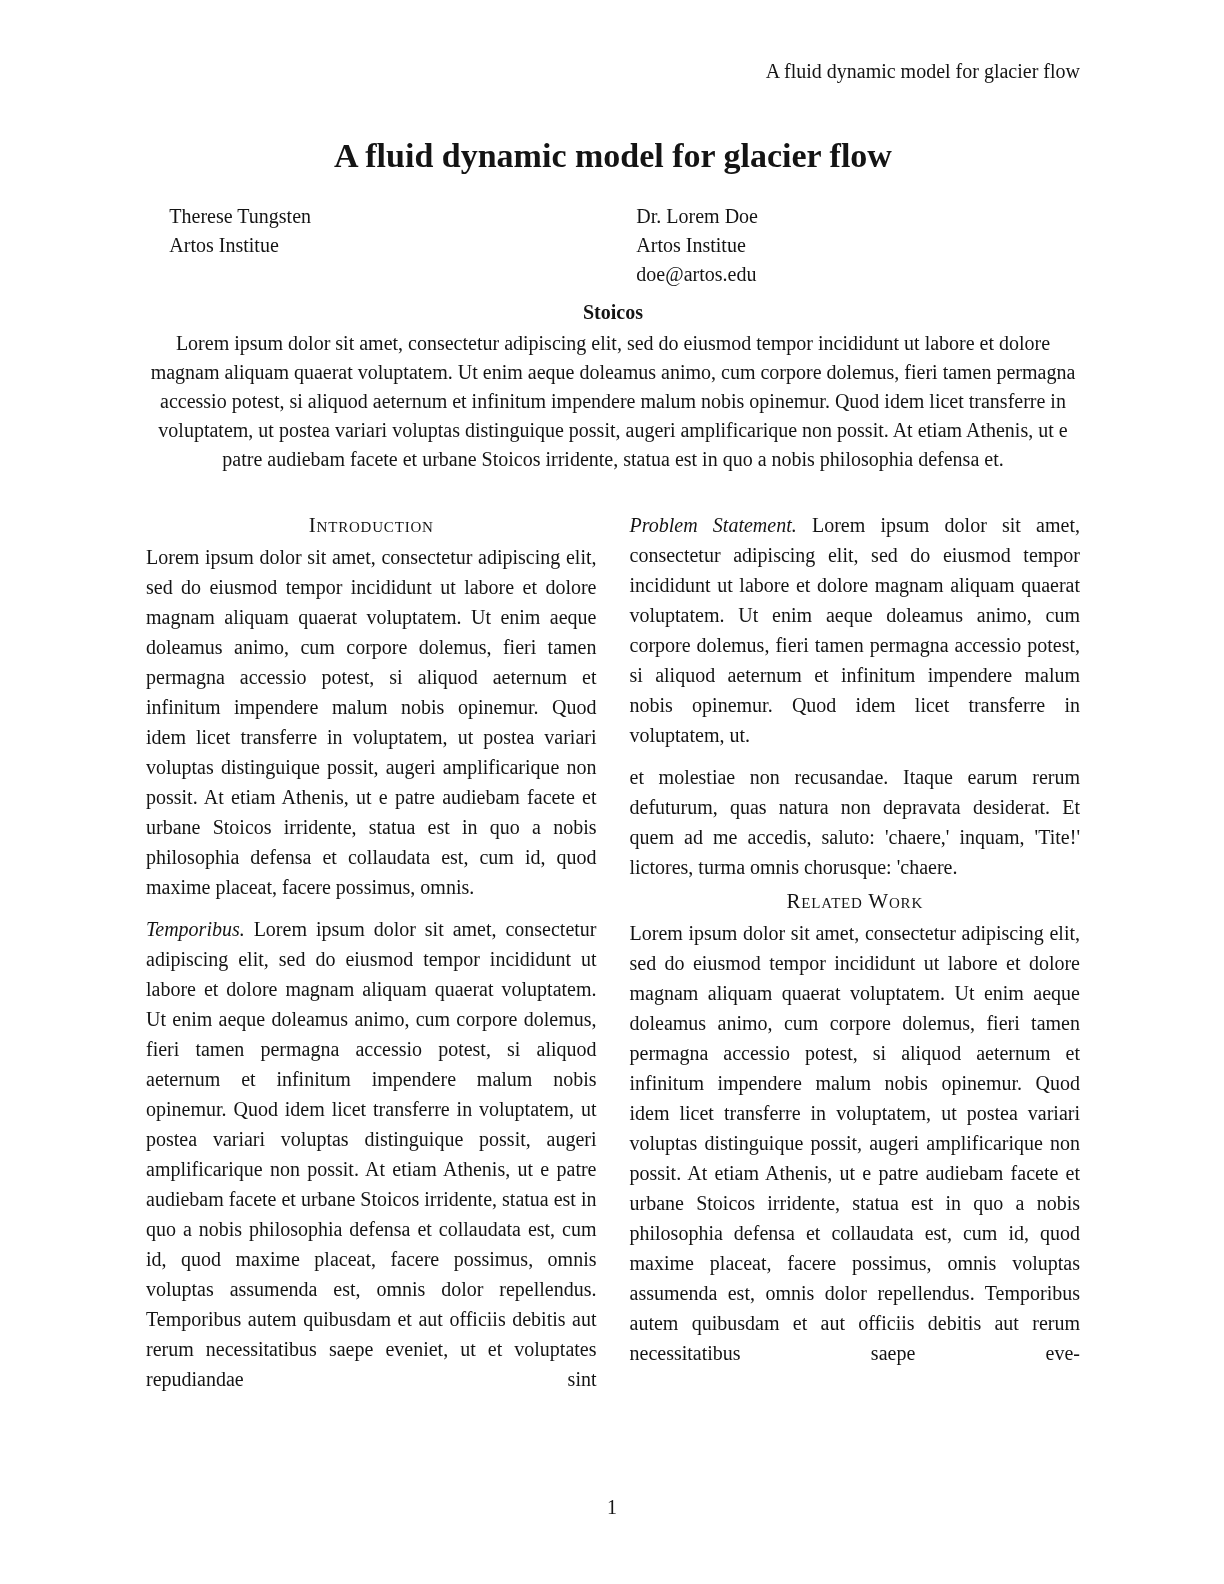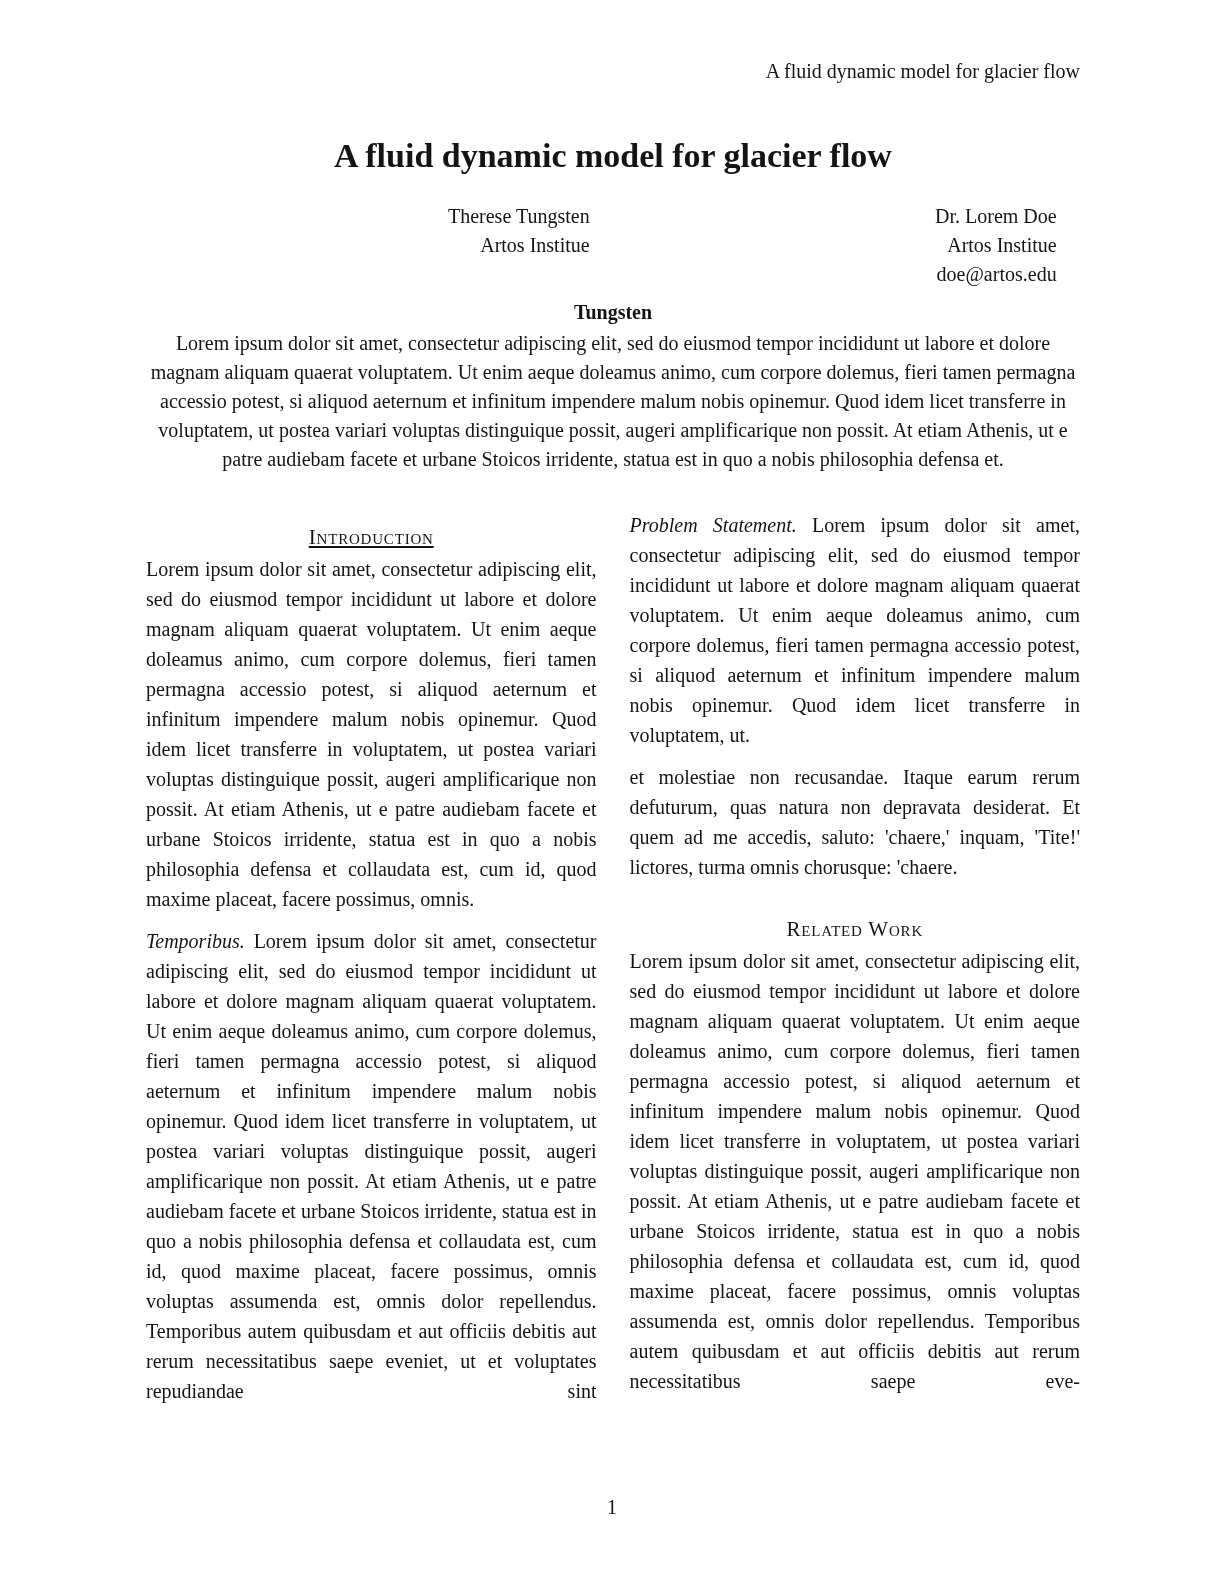--- a/index.html
+++ b/index.html
@@ -33,21 +33,21 @@
     font-weight: bold;
     line-height: 44px;
   }
   .authors-row {
     display: flex;
     justify-content: space-around;
     margin-top: 24px;
   }
   .author-block {
     width: 45%;
-    text-align: right;
+    text-align: left;
     font-size: 20px;
     line-height: 29px;
   }
   .abstract-heading {
     margin-top: 10px;
     text-align: center;
     font-size: 20px;
     font-weight: bold;
     line-height: 26px;
   }
@@ -69,24 +69,24 @@
     text-align: justify;
     hyphens: auto;
   }
   .section-heading {
     text-align: center;
     font-variant: small-caps;
     font-size: 21px;
     letter-spacing: 0.8px;
     line-height: 30px;
     font-weight: normal;
-    margin-top: 32px;
+    margin-top: 4px;
     margin-bottom: 2px;
   }
-  .col .section-heading:first-child { margin-top: 12px; text-decoration: underline; }
+  .col .section-heading:first-child { margin-top: 0; }
   .col p { margin: 0; }
   .col p + p { margin-top: 12px; }
   .lead-label { font-style: italic; }
   .justify-last { text-align-last: justify; }
   .page-number {
     position: absolute;
     top: 1496px;
     left: 0;
     width: 1224px;
     text-align: center;
@@ -107,21 +107,21 @@
       <div>Therese Tungsten</div>
       <div>Artos Institue</div>
     </div>
     <div class="author-block">
       <div>Dr. Lorem Doe</div>
       <div>Artos Institue</div>
       <div>doe@artos.edu</div>
     </div>
   </div>
 
-  <div class="abstract-heading">Tungsten</div>
+  <div class="abstract-heading">Stoicos</div>
   <div class="abstract-text">Lorem ipsum dolor sit amet, consectetur adipiscing elit, sed do eiusmod tempor incididunt ut labore et dolore magnam aliquam quaerat voluptatem. Ut enim aeque doleamus animo, cum corpore dolemus, fieri tamen permagna accessio potest, si aliquod aeternum et infinitum impendere malum nobis opinemur. Quod idem licet transferre in voluptatem, ut postea variari voluptas distinguique possit, augeri amplificarique non possit. At etiam Athenis, ut e patre audiebam facete et urbane Stoicos irridente, statua est in quo a nobis philosophia defensa et.</div>
 
   <div class="columns">
 
     <div class="col">
       <h2 class="section-heading">Introduction</h2>
       <p>Lorem ipsum dolor sit amet, consectetur adipiscing elit, sed do eiusmod tempor incididunt ut labore et dolore magnam aliquam quaerat voluptatem. Ut enim aeque doleamus animo, cum corpore dolemus, fieri tamen permagna accessio potest, si aliquod aeternum et infinitum impendere malum nobis opinemur. Quod idem licet transferre in voluptatem, ut postea variari voluptas distinguique possit, augeri amplificarique non possit. At etiam Athenis, ut e patre audiebam facete et urbane Stoicos irridente, statua est in quo a nobis philosophia defensa et collaudata est, cum id, quod maxime placeat, facere possimus, omnis.</p>
       <p class="justify-last">
         <span class="lead-label">Temporibus.</span>
         <span>Lorem ipsum dolor sit amet, consectetur adipiscing elit, sed do eiusmod tempor incididunt ut labore et dolore magnam aliquam quaerat voluptatem. Ut enim aeque doleamus animo, cum corpore dolemus, fieri tamen permagna accessio potest, si aliquod aeternum et infinitum impendere malum nobis opinemur. Quod idem licet transferre in voluptatem, ut postea variari voluptas distinguique possit, augeri amplificarique non possit. At etiam Athenis, ut e patre audiebam facete et urbane Stoicos irridente, statua est in quo a nobis philosophia defensa et collaudata est, cum id, quod maxime placeat, facere possimus, omnis voluptas assumenda est, omnis dolor repellendus. Temporibus autem quibusdam et aut officiis debitis aut rerum necessitatibus saepe eveniet, ut et voluptates repudiandae sint</span>

